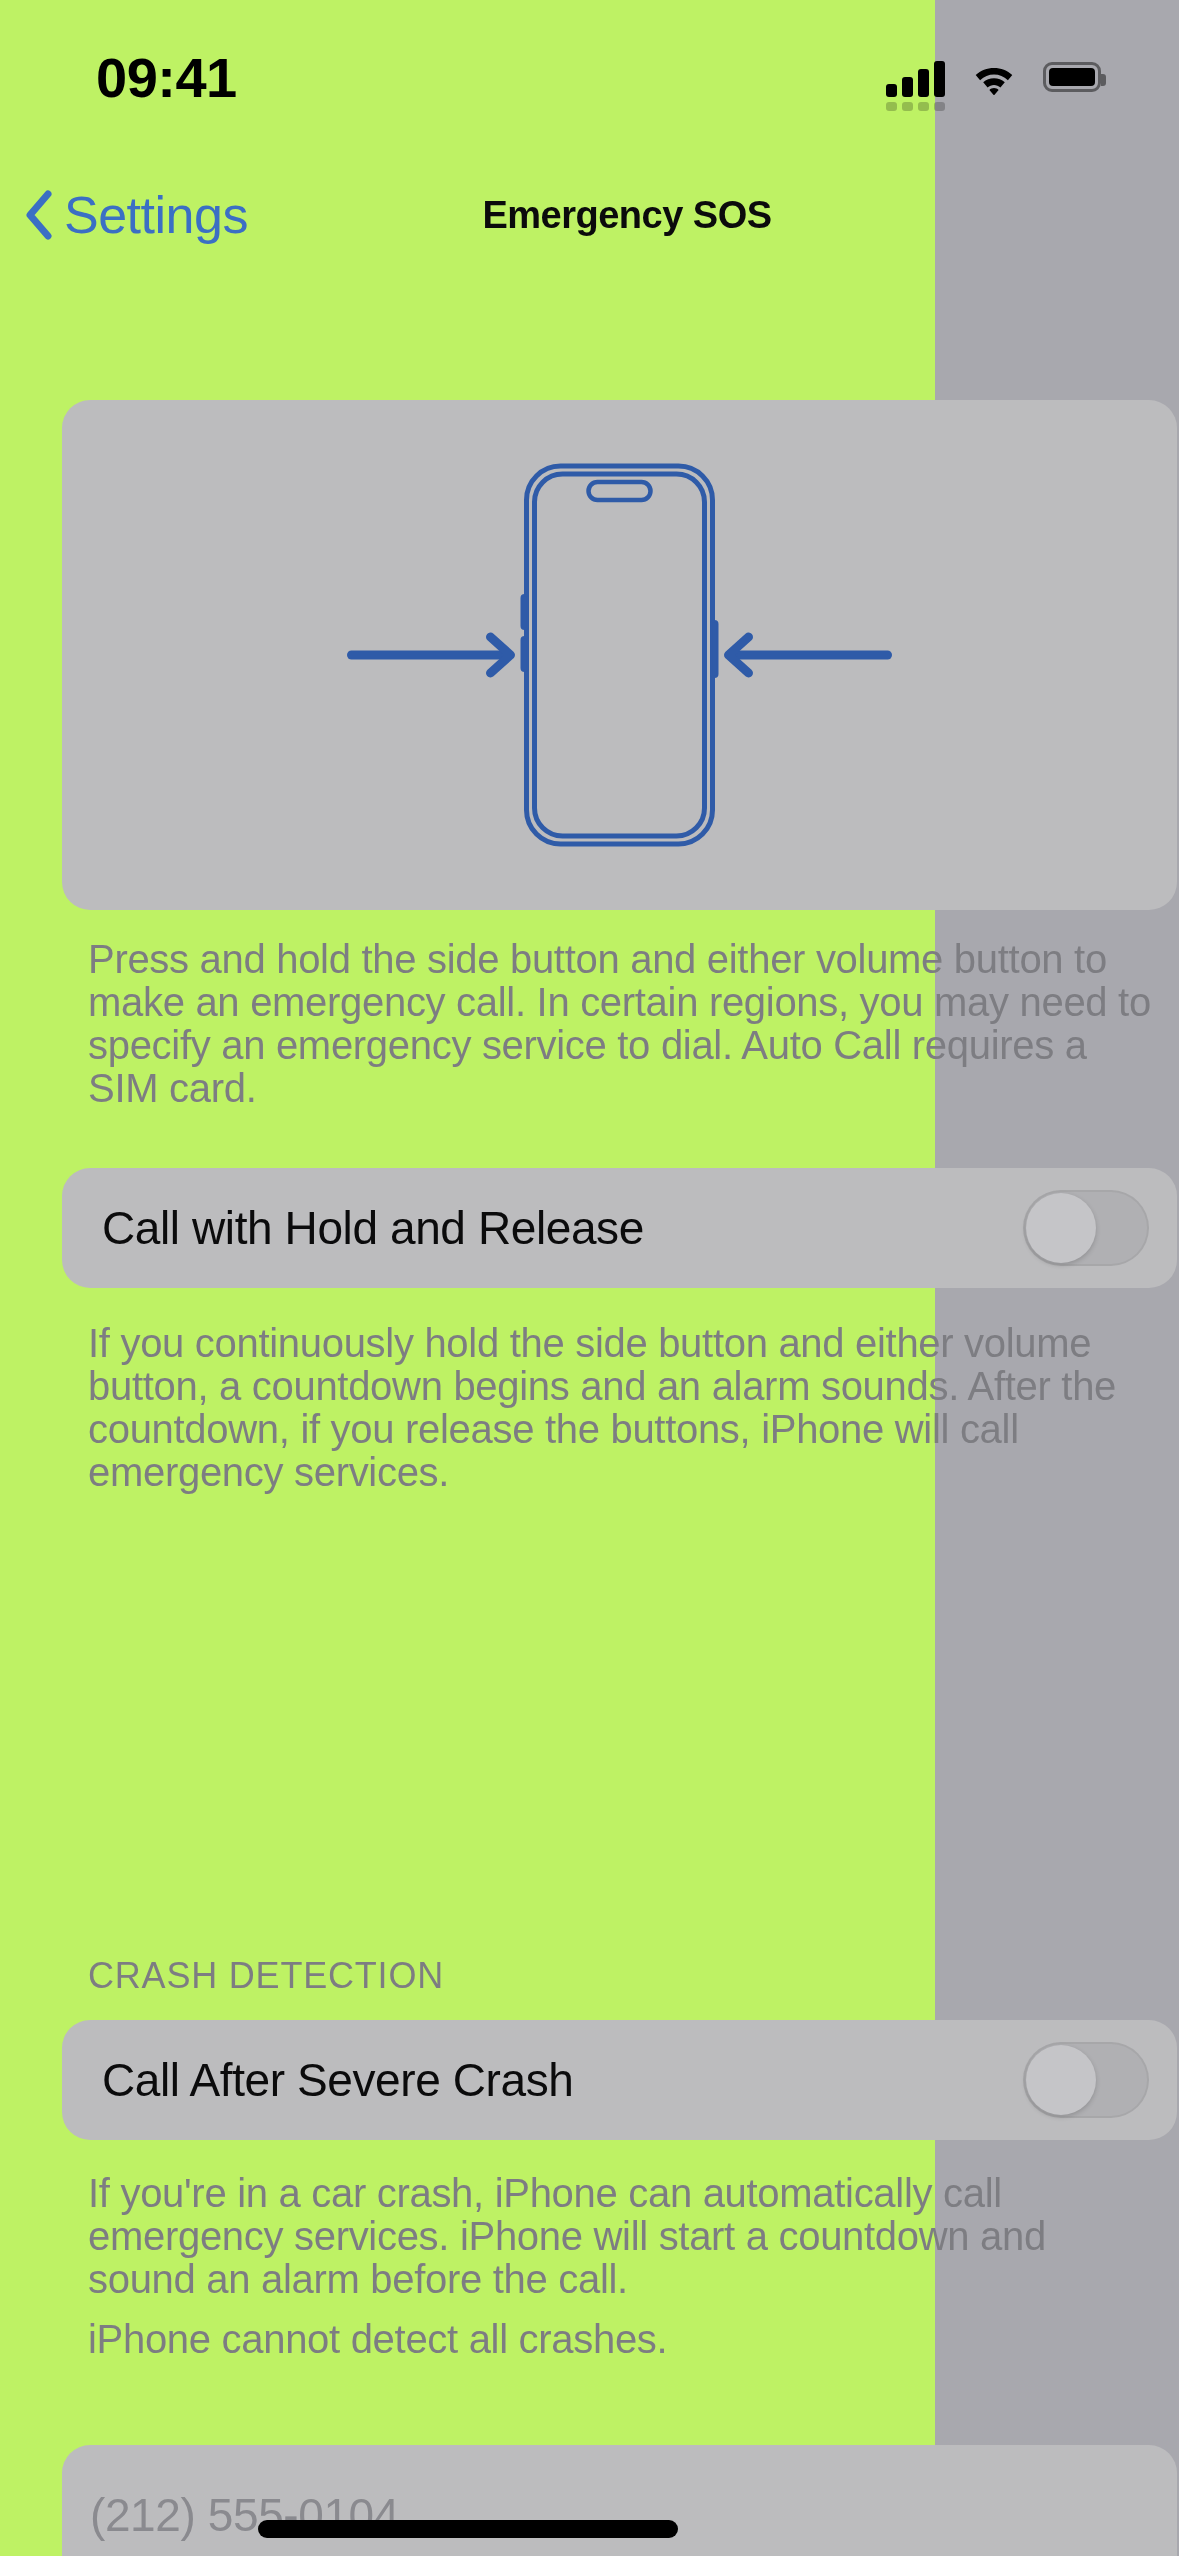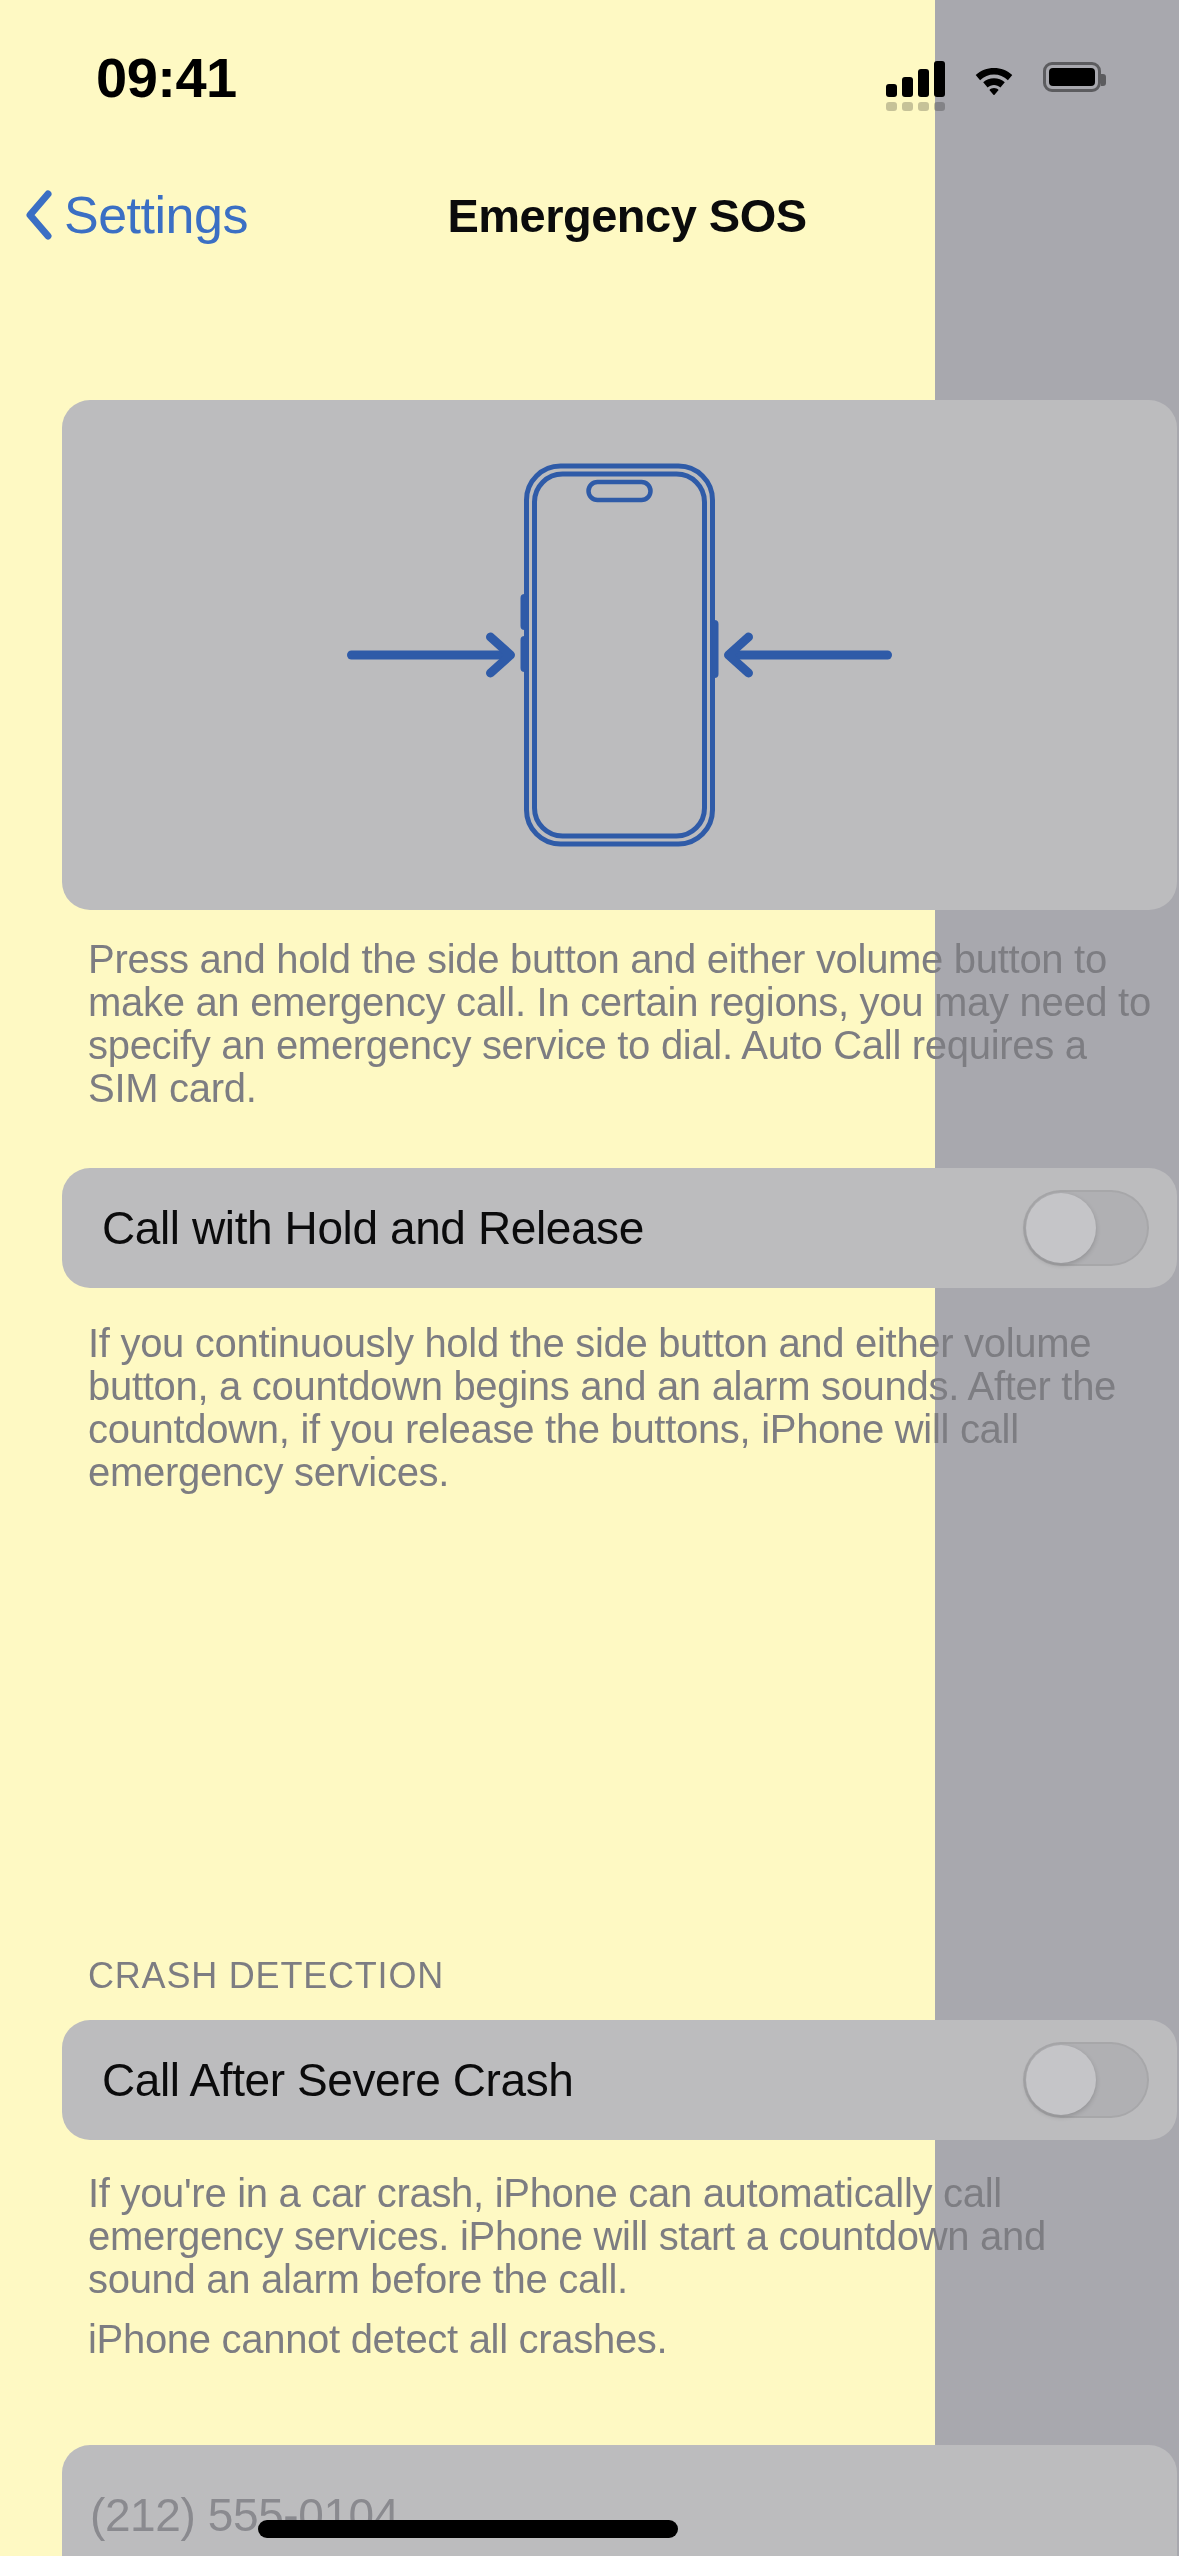--- a/index.html
+++ b/index.html
@@ -5,21 +5,21 @@
   * { margin:0; padding:0; box-sizing:border-box; }
   html, body {
     width:1179px; height:2556px;
     font-family:"Liberation Sans", sans-serif;
     background:#A8A8AE;
     overflow:hidden;
   }
   #screen {
     position:relative;
     width:935px; height:2556px;
-    background:#fef9c3;
+    background:#bef264;
   }
 
   
   #status-bar {
     position:absolute; top:0; left:0;
     width:1179px; height:140px;
     display:flex; align-items:center;
     justify-content:space-between;
     padding:0 78px 0 96px;
   }
@@ -67,21 +67,21 @@
   }
   #back-chevron {
     width:34px; height:50px; margin-right:8px;
     display:flex; align-items:center; justify-content:center;
   }
   #back-label { font-size:52px; letter-spacing:-0.5px; }
   #nav-title {
     position:absolute; left:0; top:0;
     width:1179px; height:90px;
     display:flex; align-items:center; justify-content:center;
-    font-size:47px; font-weight:bold; color:#0B0B0C;
+    font-size:38px; font-weight:bold; color:#0B0B0C;
     letter-spacing:-0.5px;
     padding-left:75px;
   }
 
   
   #content { position:absolute; top:0; left:0; width:1179px; height:2556px;margin-left:30px; }
 
   .card {
     position:absolute; left:32px; width:1115px;
     background:#BCBCBE; border-radius:28px;

